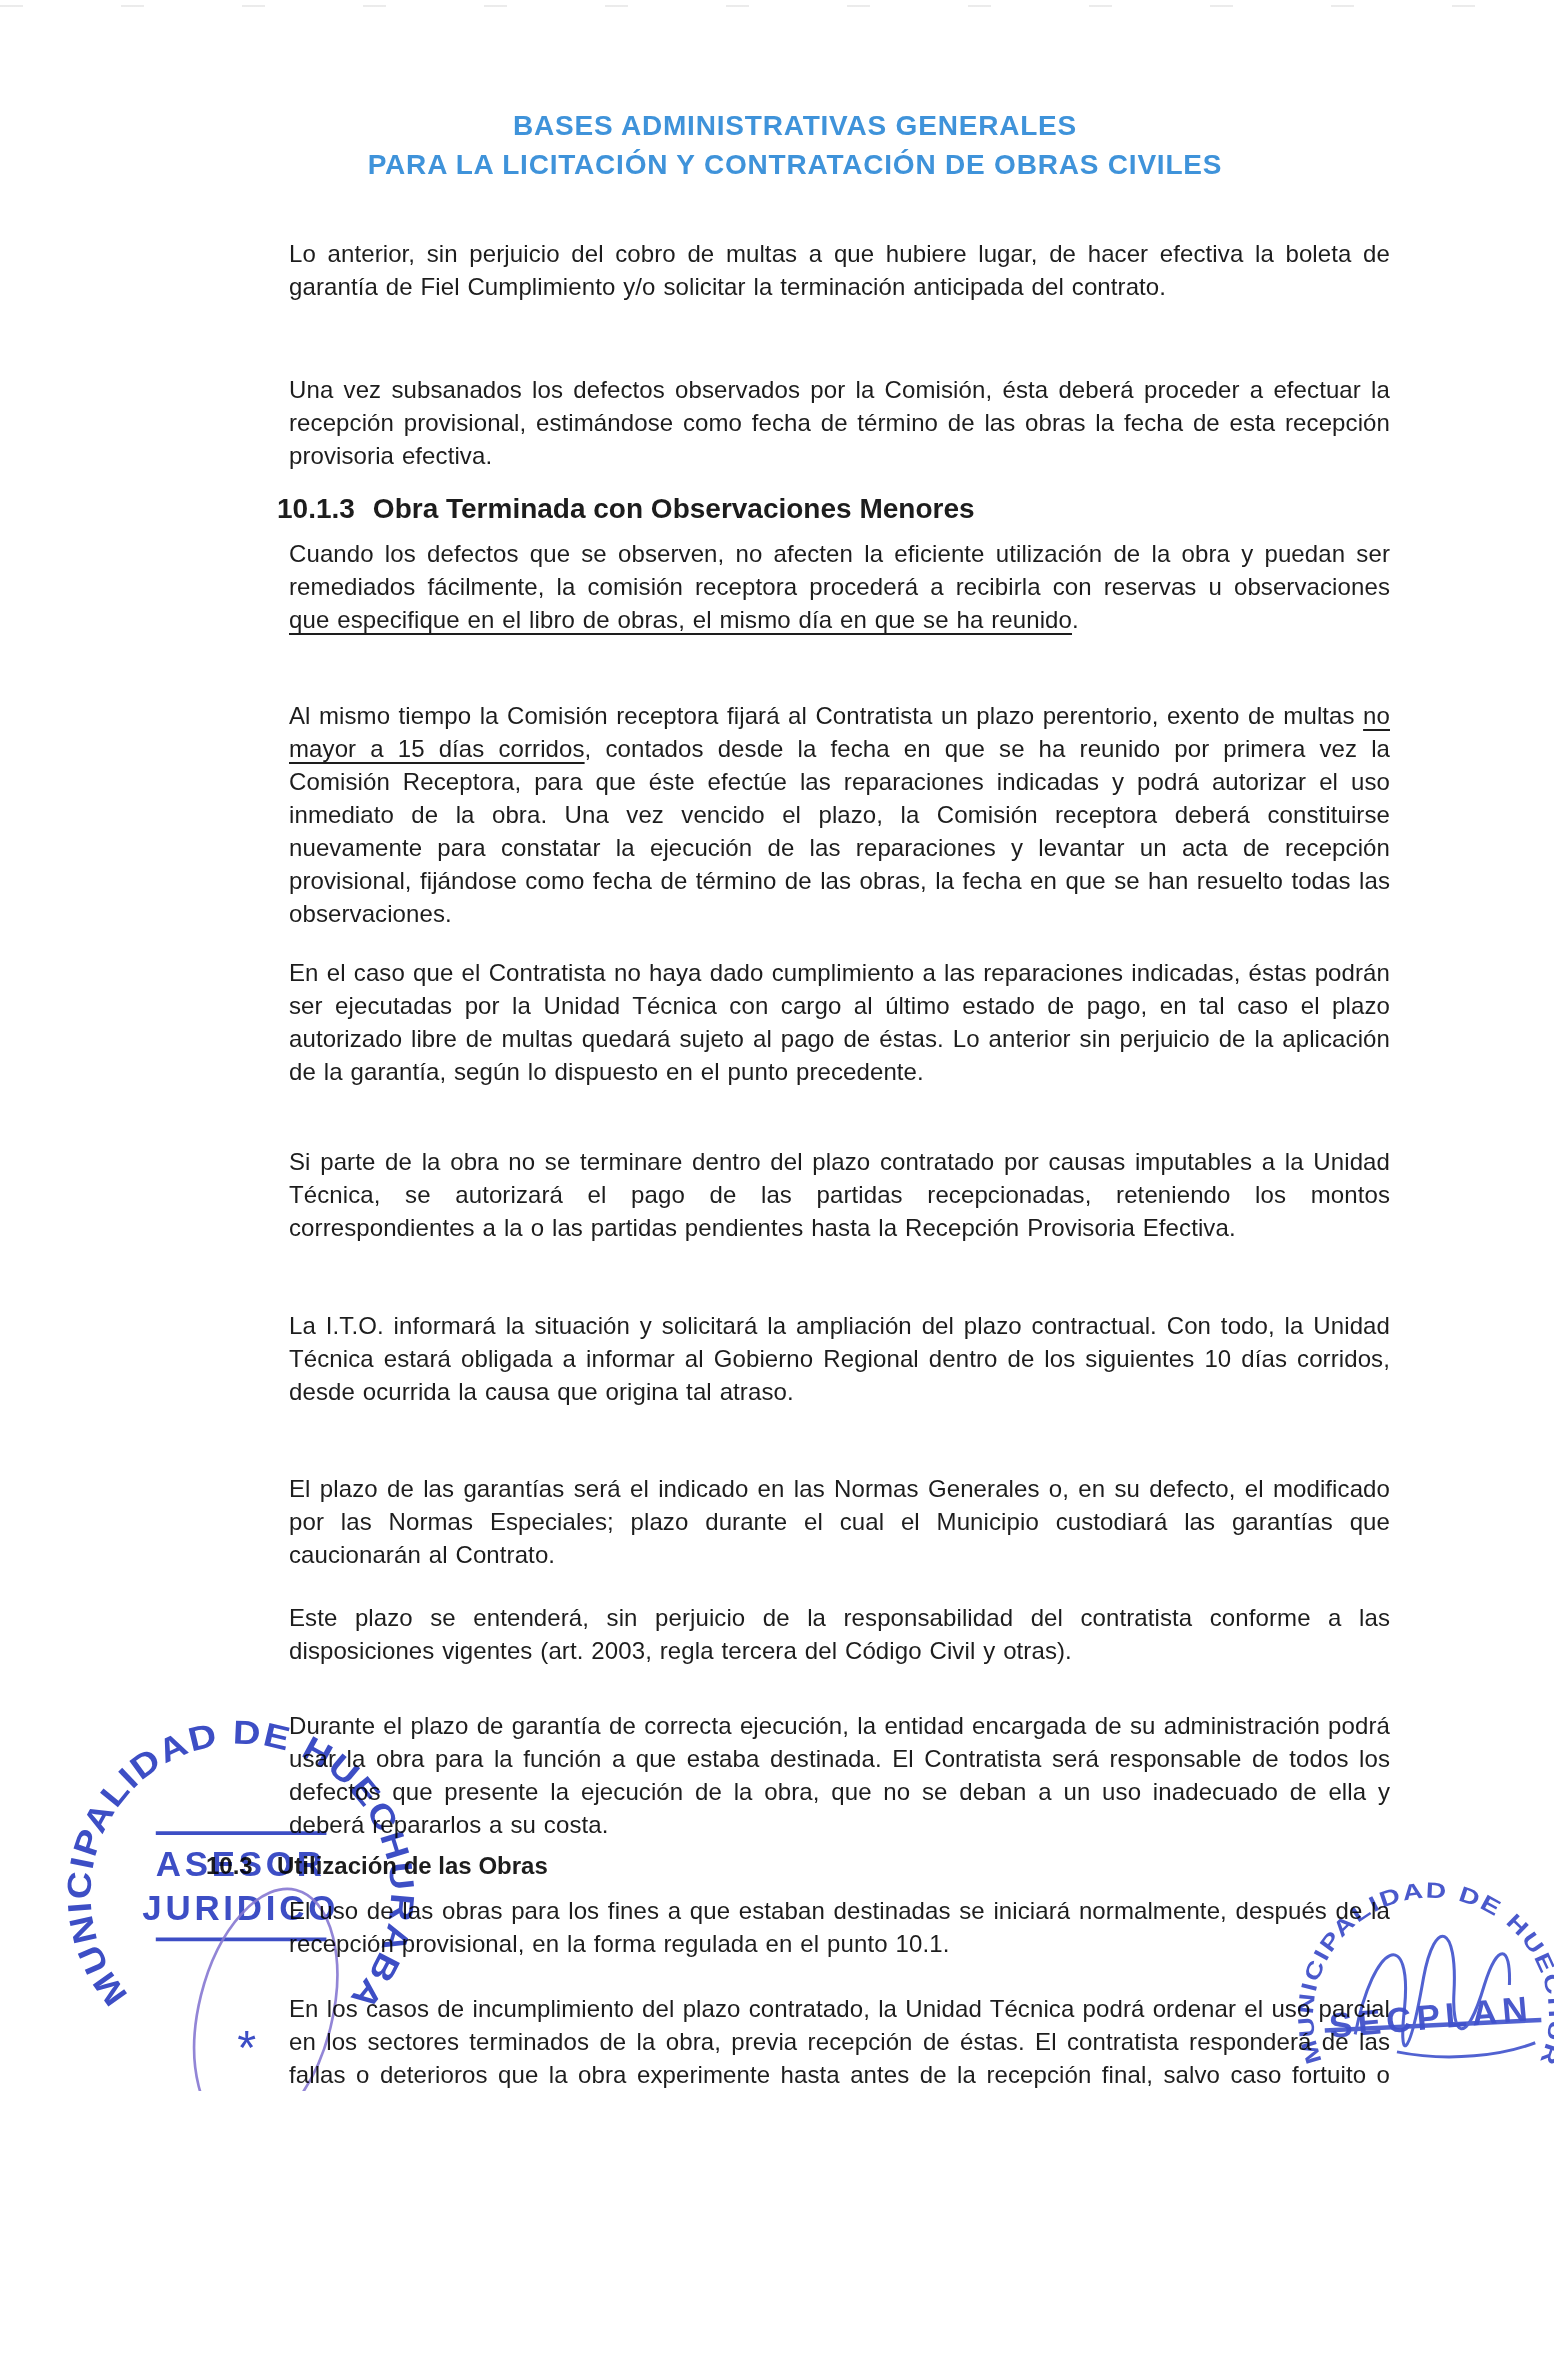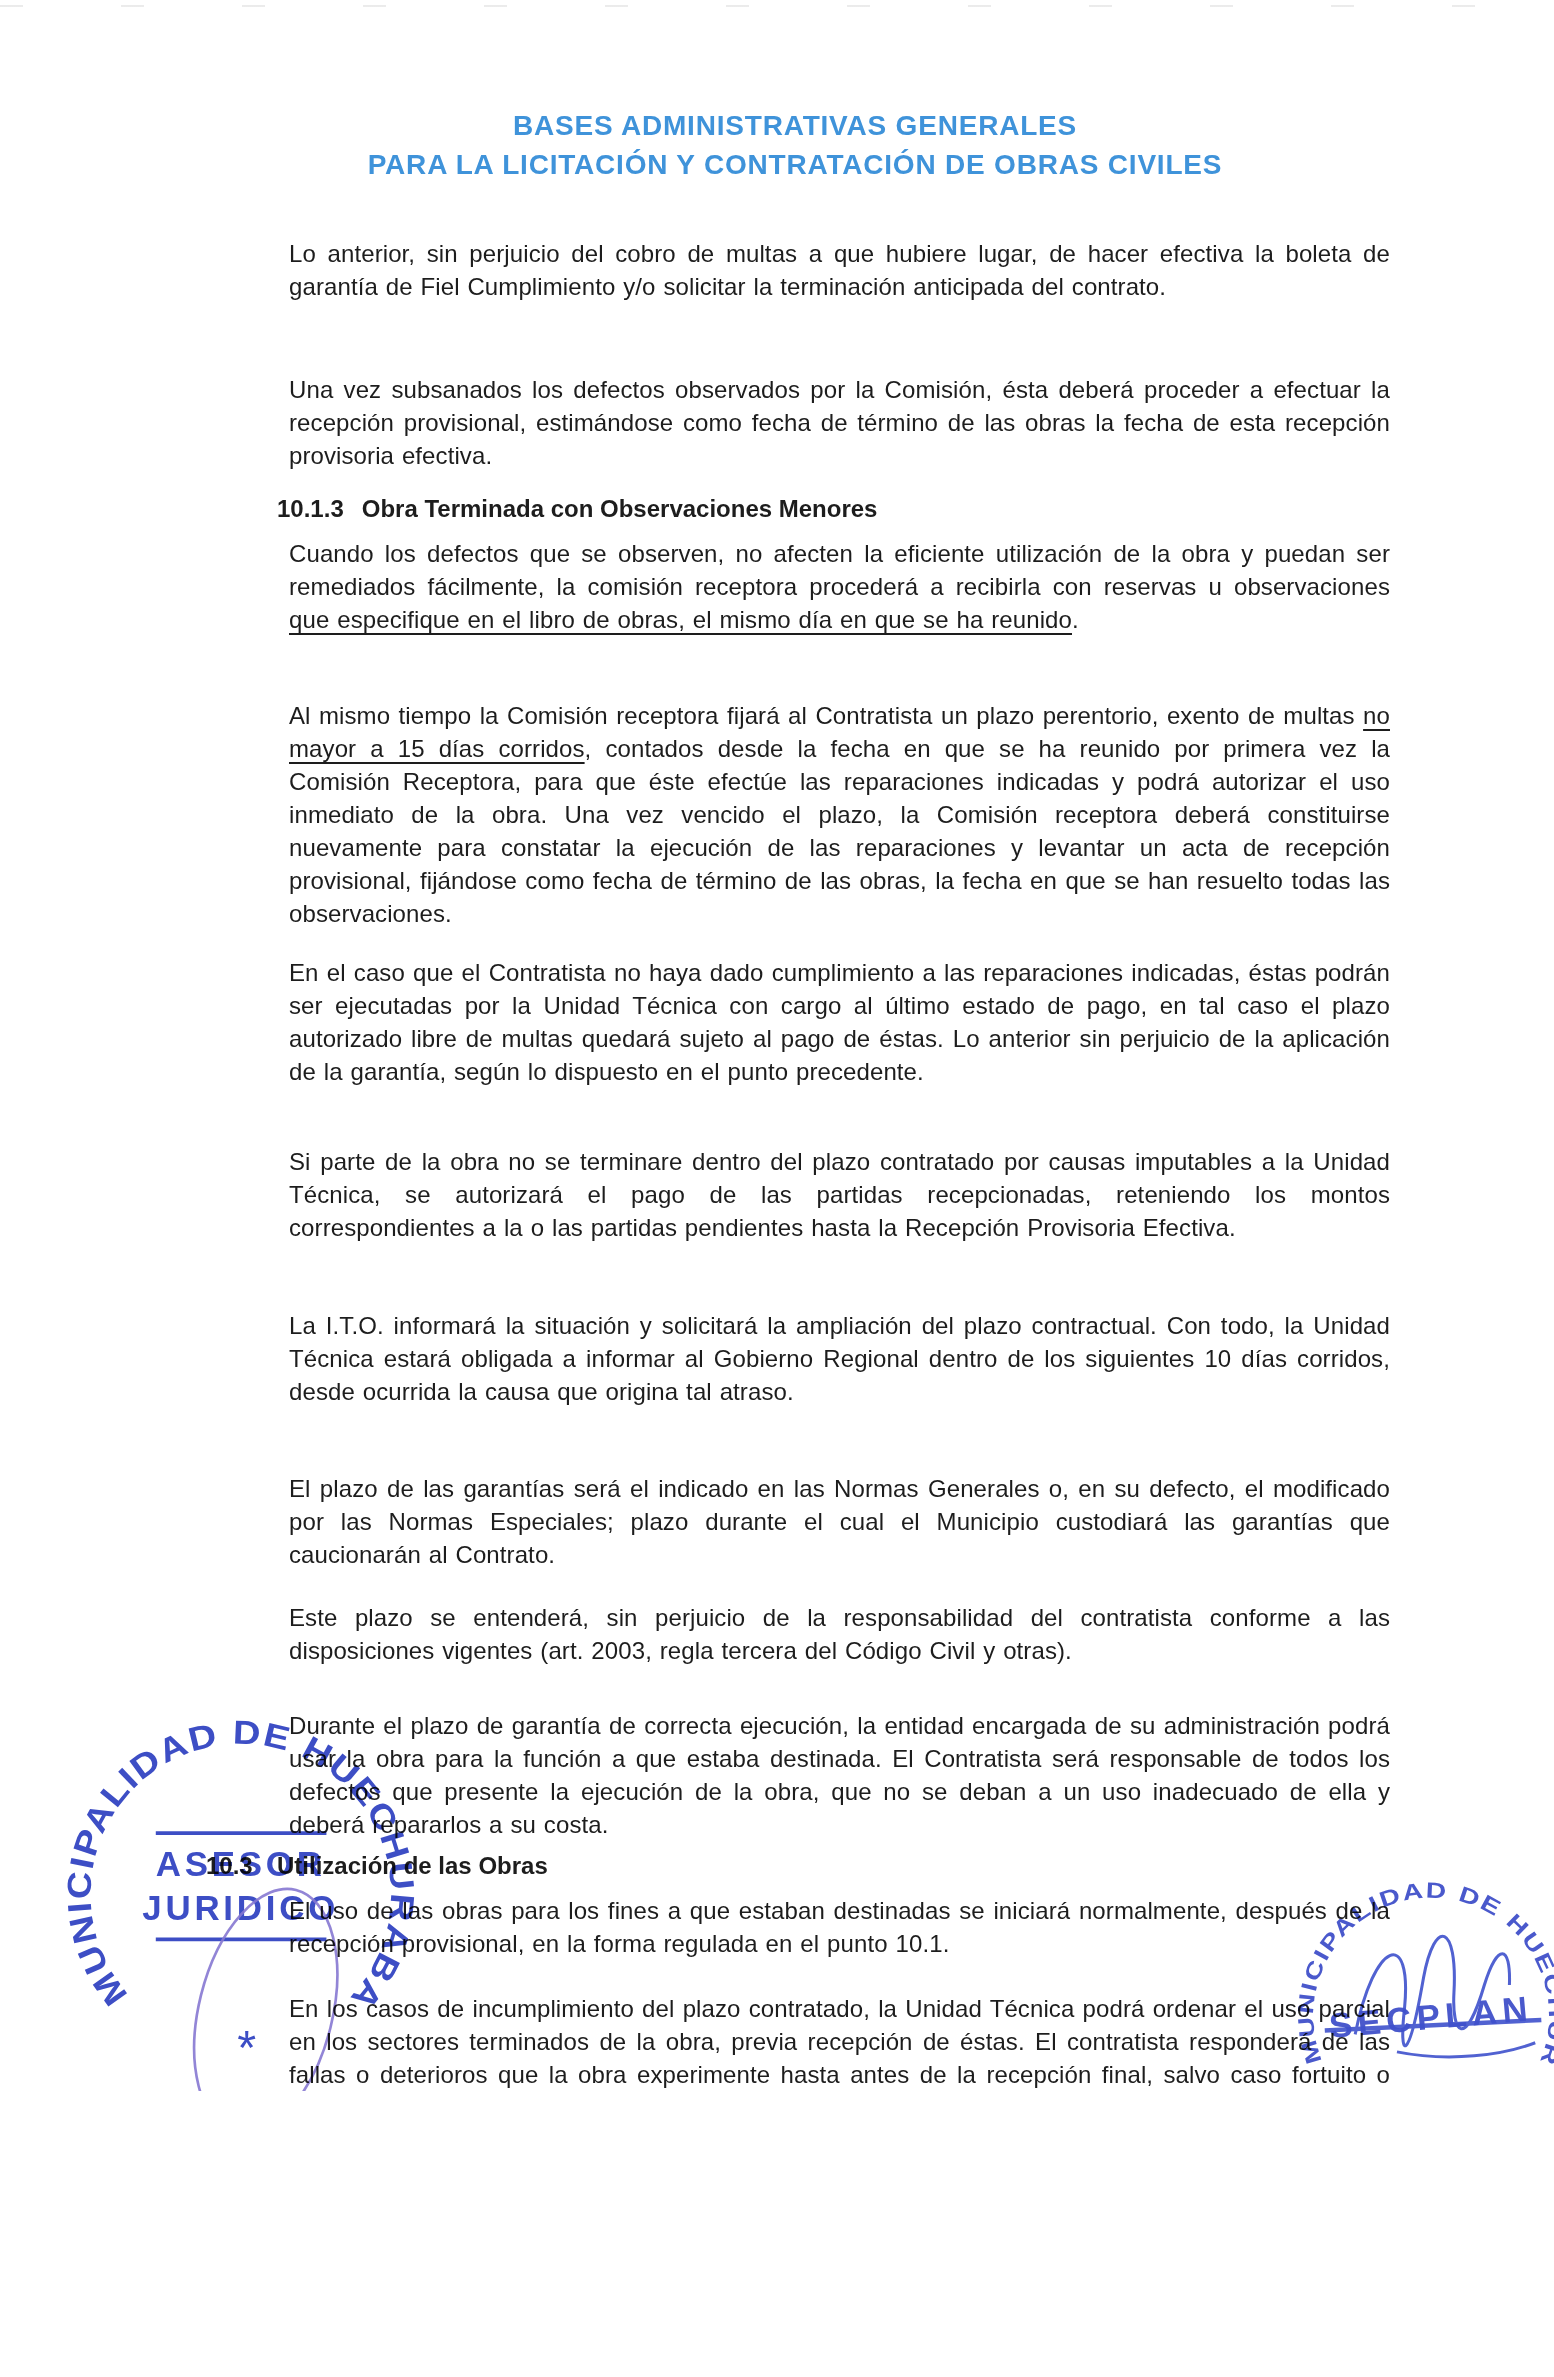--- a/index.html
+++ b/index.html
@@ -5,21 +5,21 @@
   html,body{margin:0;padding:0;background:#ffffff;}
   .page{position:relative;width:1555px;height:2091px;background:#ffffff;overflow:hidden;
         font-family:"Liberation Sans","DejaVu Sans",sans-serif;color:#1d1d1d;padding-left:35px;}
   .scan-line{position:absolute;top:4.6px;left:0;width:100%;height:2.3px;opacity:.3;
         background:repeating-linear-gradient(90deg,#bdbdbd 0 23px,transparent 23px 121px);}
   .doc-header{position:absolute;top:106px;left:0;width:100%;text-align:center;
         font-weight:bold;font-size:28px;line-height:39px;color:#3f93da;letter-spacing:0.8px;}
   .para{position:absolute;left:277px;width:1101px;margin:12px;font-size:24px;line-height:33px;
         text-align:justify;letter-spacing:0.1px;word-spacing:1.1px;}
   .u{text-decoration:underline;text-decoration-thickness:2.3px;text-underline-offset:4.6px;}
-  .h-inline{position:absolute;left:277px;width:1101px;font-weight:bold;font-size:24px;line-height:33px;}
+  .h-inline{position:absolute;left:277px;width:1101px;font-weight:bold;font-size:28px;line-height:33px;}
   .h-inline .hnum{margin-right:18px;}
   .h-sec{position:absolute;left:277px;width:1101px;font-weight:bold;font-size:24px;line-height:33px;}
   .h-sec .secnum{position:absolute;left:-71px;top:0;}
   .footer-rule{position:absolute;left:186px;top:2182px;width:1190px;}
   .footer-rule .thick{height:6px;background:#3e171e;border-top:1.5px solid #1a1a1a;}
   .footer-rule .thin{height:2.3px;background:#3a3a3a;margin-top:3px;}
   .ft{position:absolute;font-family:"Liberation Serif","DejaVu Serif",serif;font-weight:bold;
       font-size:25px;color:#0f172a;white-space:nowrap;}
   .ft1{left:201px;top:2197px;}
   .ft2a{left:262px;top:2235px;}

